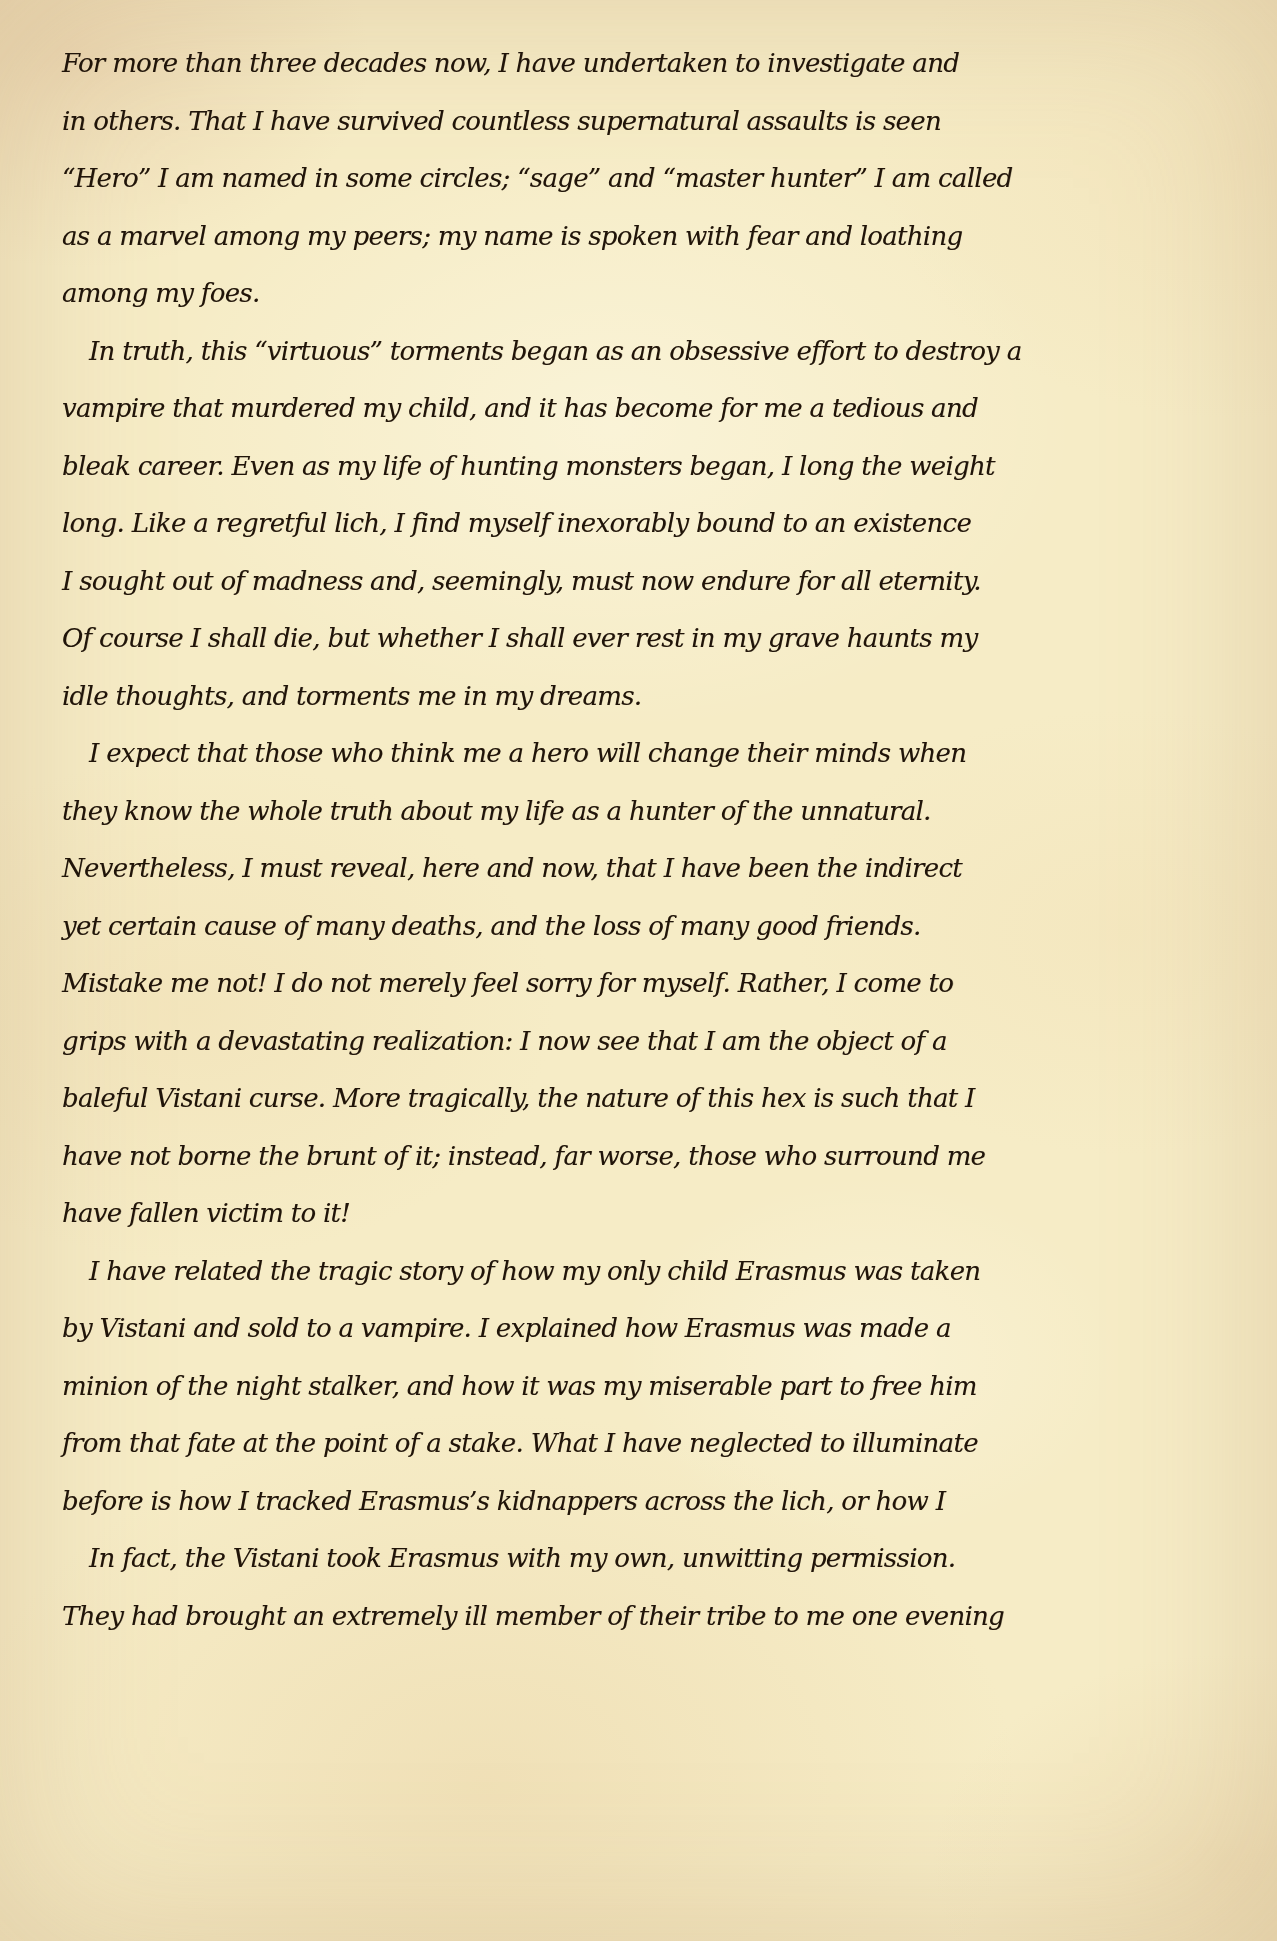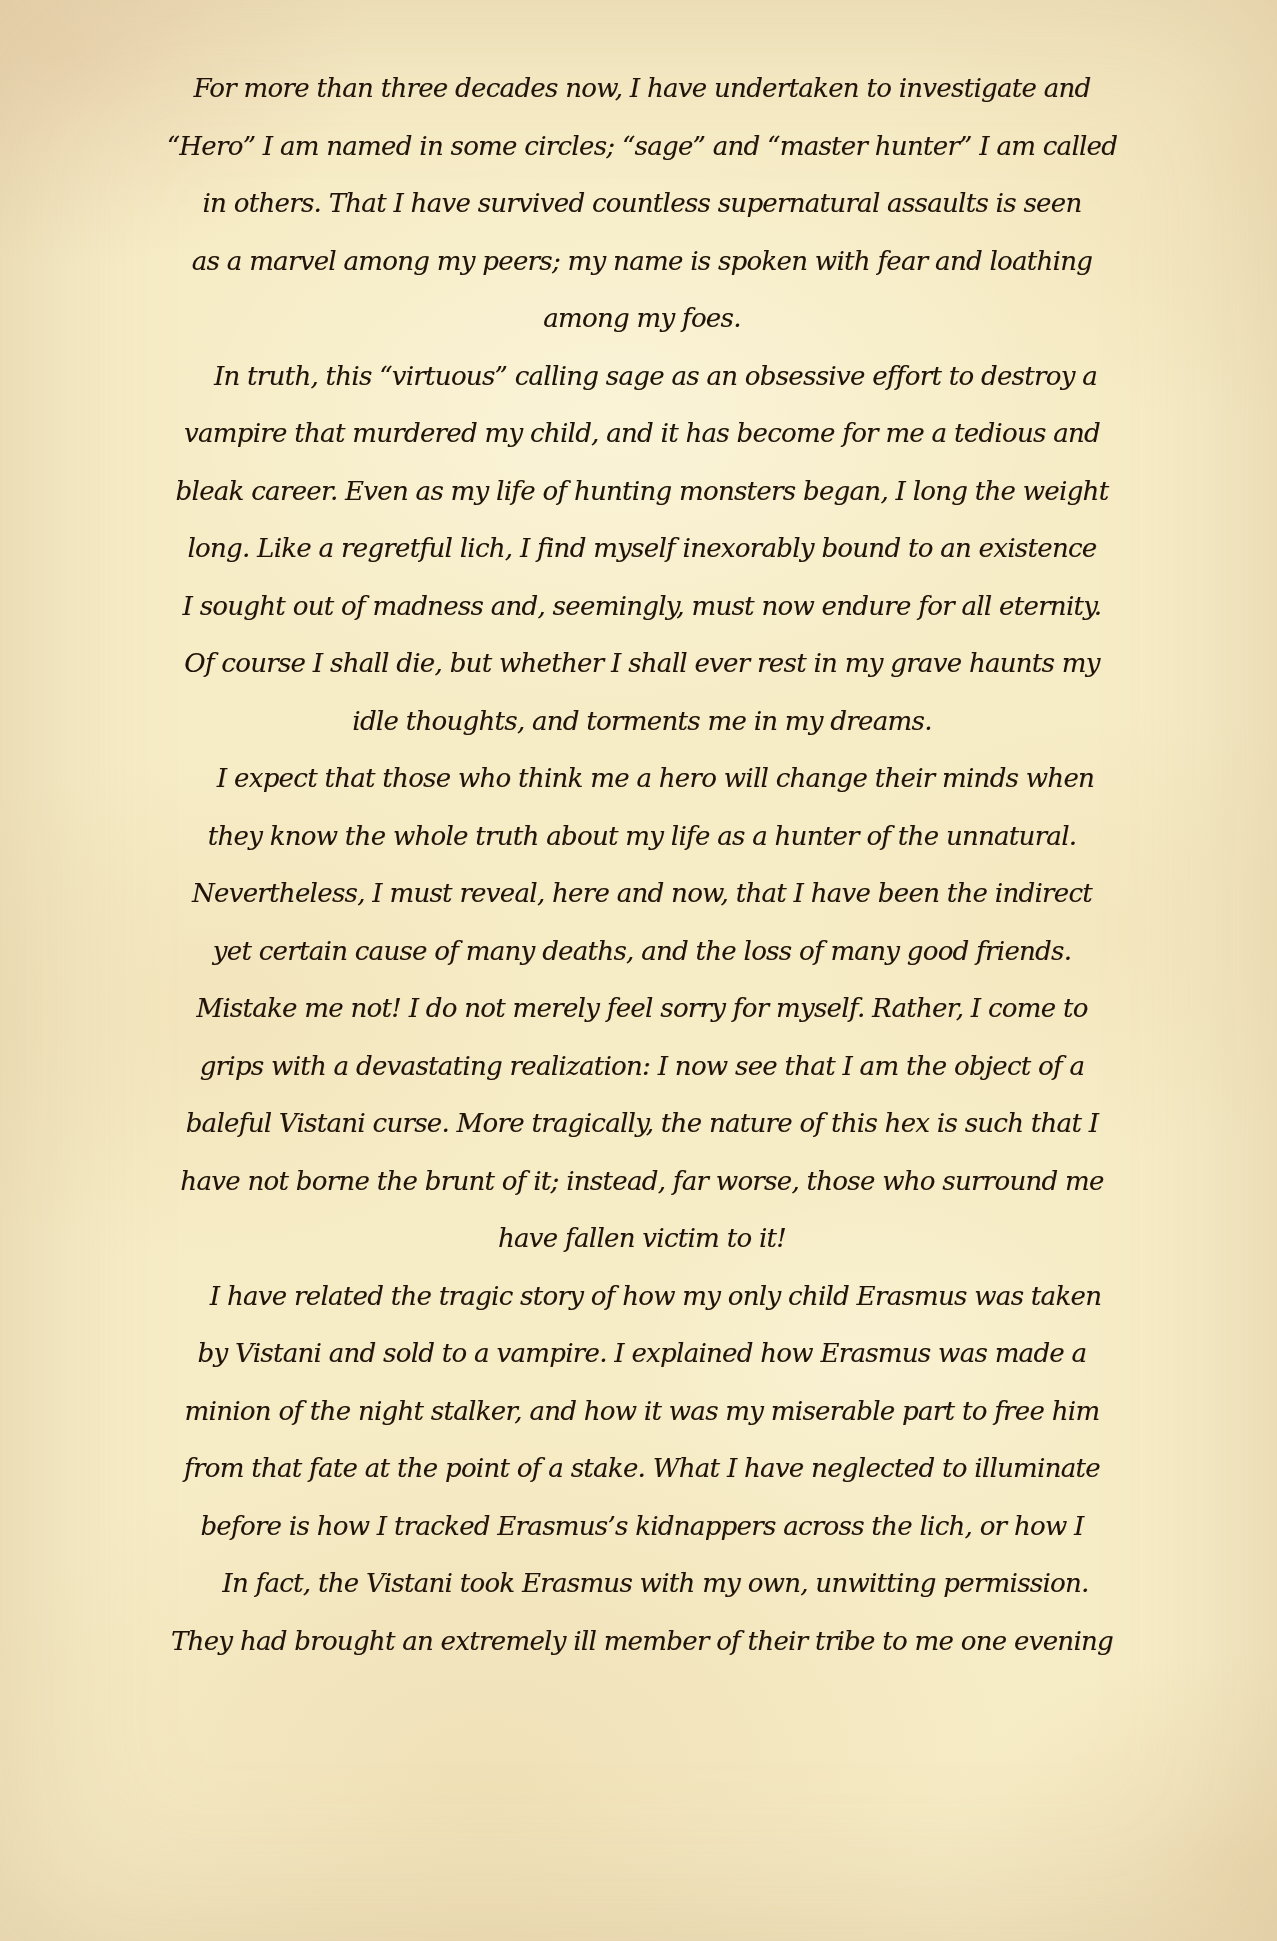--- a/index.html
+++ b/index.html
@@ -20,24 +20,23 @@
       radial-gradient(ellipse 640px 420px at 48% 22%, rgba(255,252,236,0.45), transparent 72%),
       radial-gradient(ellipse 520px 360px at 15% 52%, rgba(234,210,162,0.28), transparent 70%),
       radial-gradient(ellipse 470px 320px at 88% 48%, rgba(238,216,170,0.24), transparent 70%),
       radial-gradient(ellipse 360px 260px at 68% 70%, rgba(255,250,232,0.38), transparent 70%),
       radial-gradient(ellipse 740px 520px at 38% 92%, rgba(226,198,150,0.30), transparent 72%),
       radial-gradient(ellipse 420px 300px at 96% 96%, rgba(222,192,146,0.28), transparent 70%);
     box-shadow: inset 0 0 170px rgba(176,136,92,0.30);
   }
   .text-block {
     position: absolute;
-    top: 60px;
+    top: 35px;
     left: 62px;
     width: 1160px;
-    text-align: center;
   }
   .line {
     font-family: "DejaVu Serif", "Liberation Serif", serif;
     font-style: italic;
     font-size: 26px;
     line-height: 57.5px;
     letter-spacing: -0.7px;
     white-space: nowrap;
     color: #201409;
     text-shadow: 0.3px 0.3px 0 rgba(32,20,9,0.35);
@@ -45,25 +44,25 @@
   .line.indent {
     padding-left: 27px;
   }
 </style>
 </head>
 <body>
 
 <div class="page">
   <div class="text-block">
       <div class="line">For more than three decades now, I have undertaken to investigate and</div>
+      <div class="line">in others. That I have survived countless supernatural assaults is seen</div>
       <div class="line">“Hero” I am named in some circles; “sage” and “master hunter” I am called</div>
-      <div class="line">in others. That I have survived countless supernatural assaults is seen</div>
       <div class="line">as a marvel among my peers; my name is spoken with fear and loathing</div>
       <div class="line">among my foes.</div>
-      <div class="line indent">In truth, this “virtuous” calling sage as an obsessive effort to destroy a</div>
+      <div class="line indent">In truth, this “virtuous” torments began as an obsessive effort to destroy a</div>
       <div class="line">vampire that murdered my child, and it has become for me a tedious and</div>
       <div class="line">bleak career. Even as my life of hunting monsters began, I long the weight</div>
       <div class="line">long. Like a regretful lich, I find myself inexorably bound to an existence</div>
       <div class="line">I sought out of madness and, seemingly, must now endure for all eternity.</div>
       <div class="line">Of course I shall die, but whether I shall ever rest in my grave haunts my</div>
       <div class="line">idle thoughts, and torments me in my dreams.</div>
       <div class="line indent">I expect that those who think me a hero will change their minds when</div>
       <div class="line">they know the whole truth about my life as a hunter of the unnatural.</div>
       <div class="line">Nevertheless, I must reveal, here and now, that I have been the indirect</div>
       <div class="line">yet certain cause of many deaths, and the loss of many good friends.</div>

